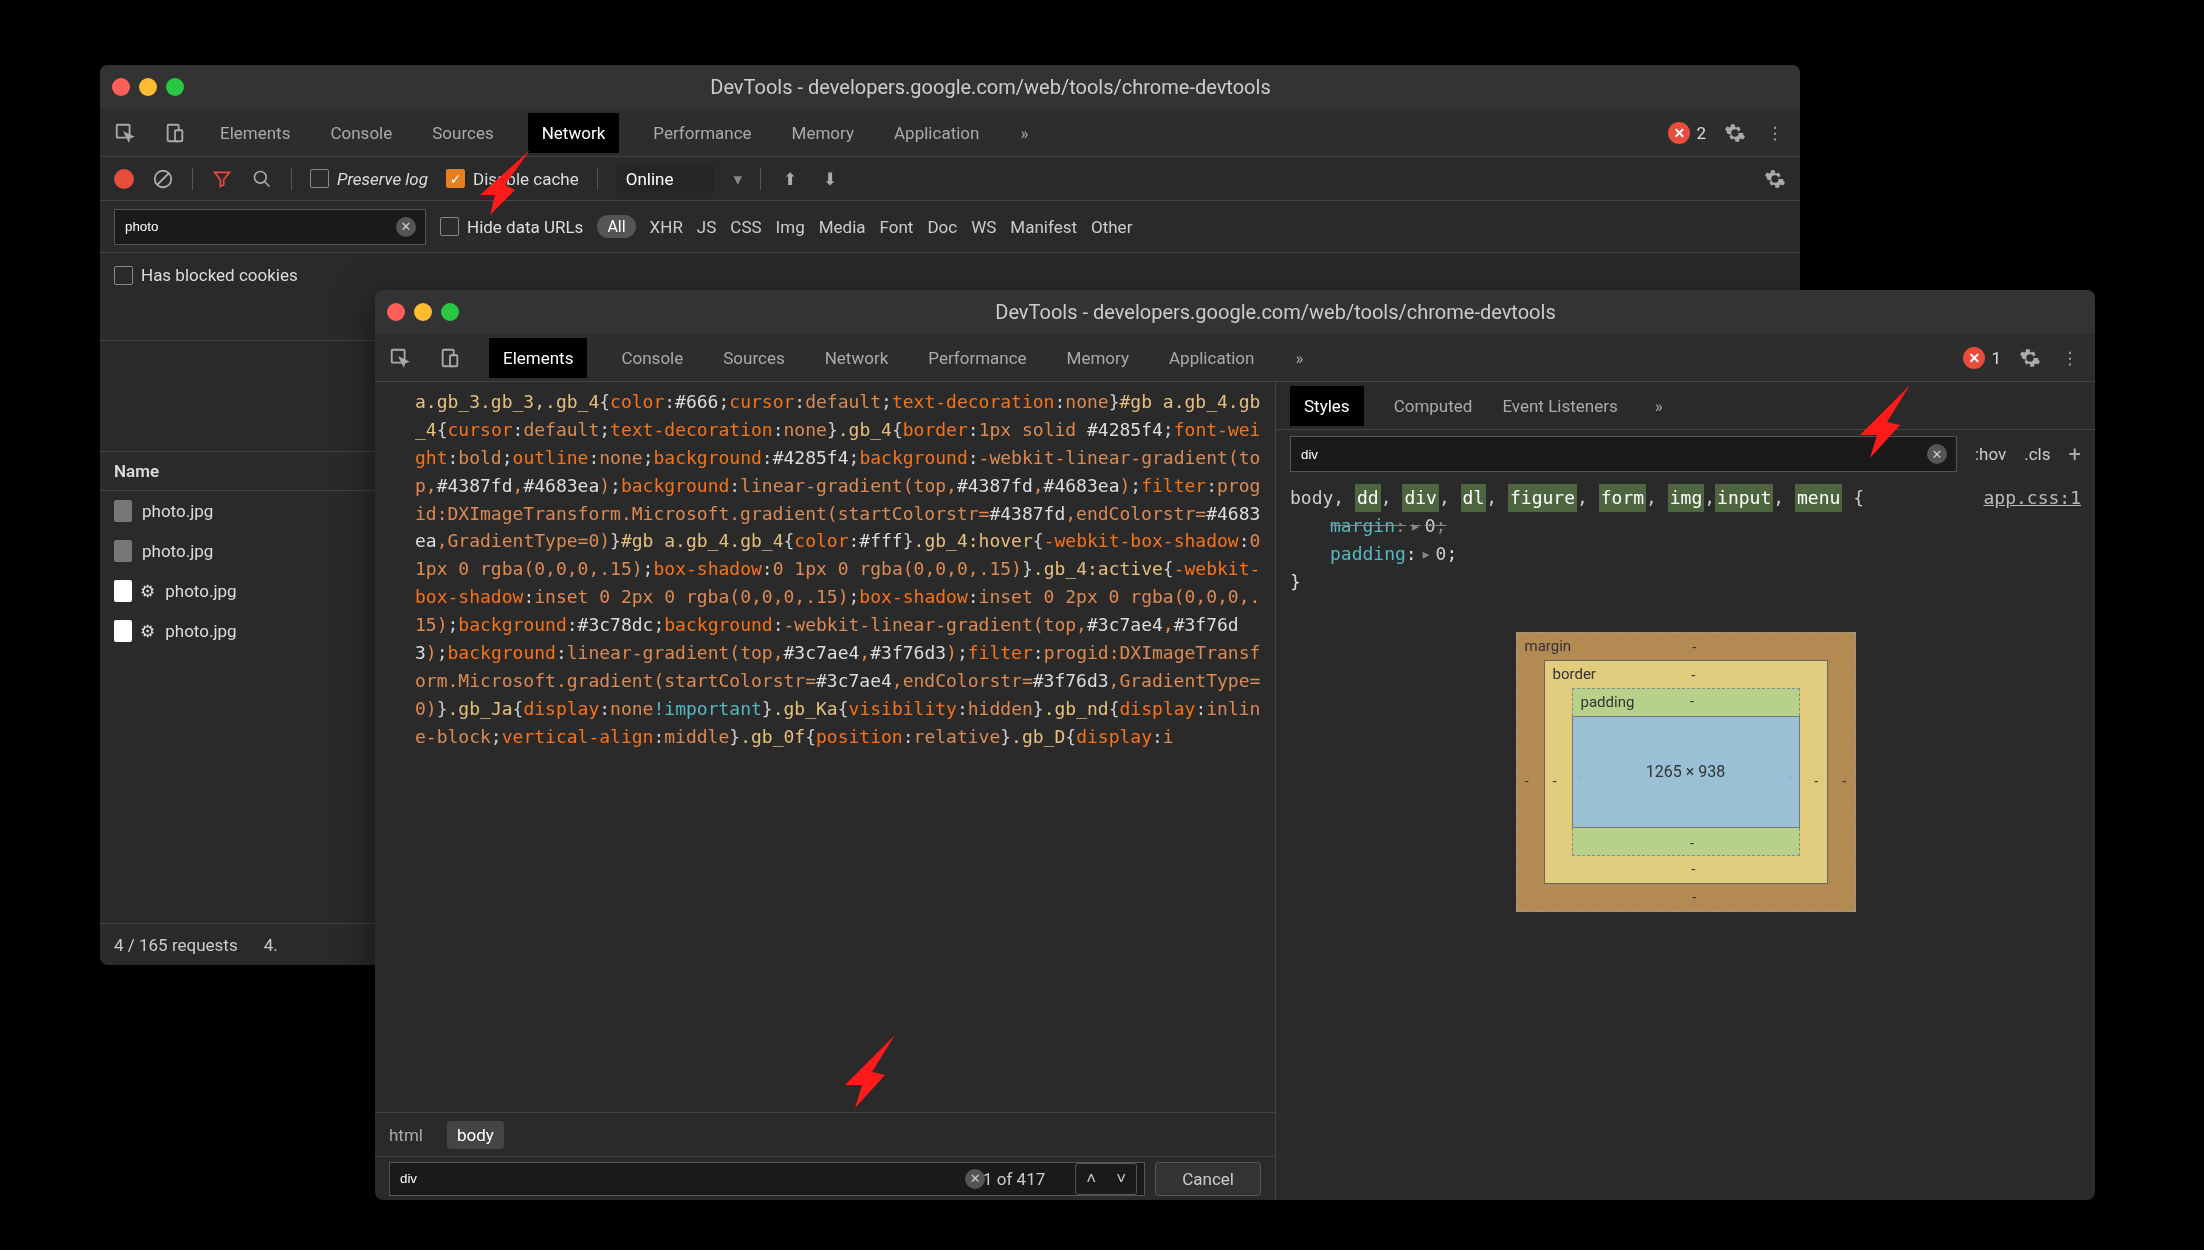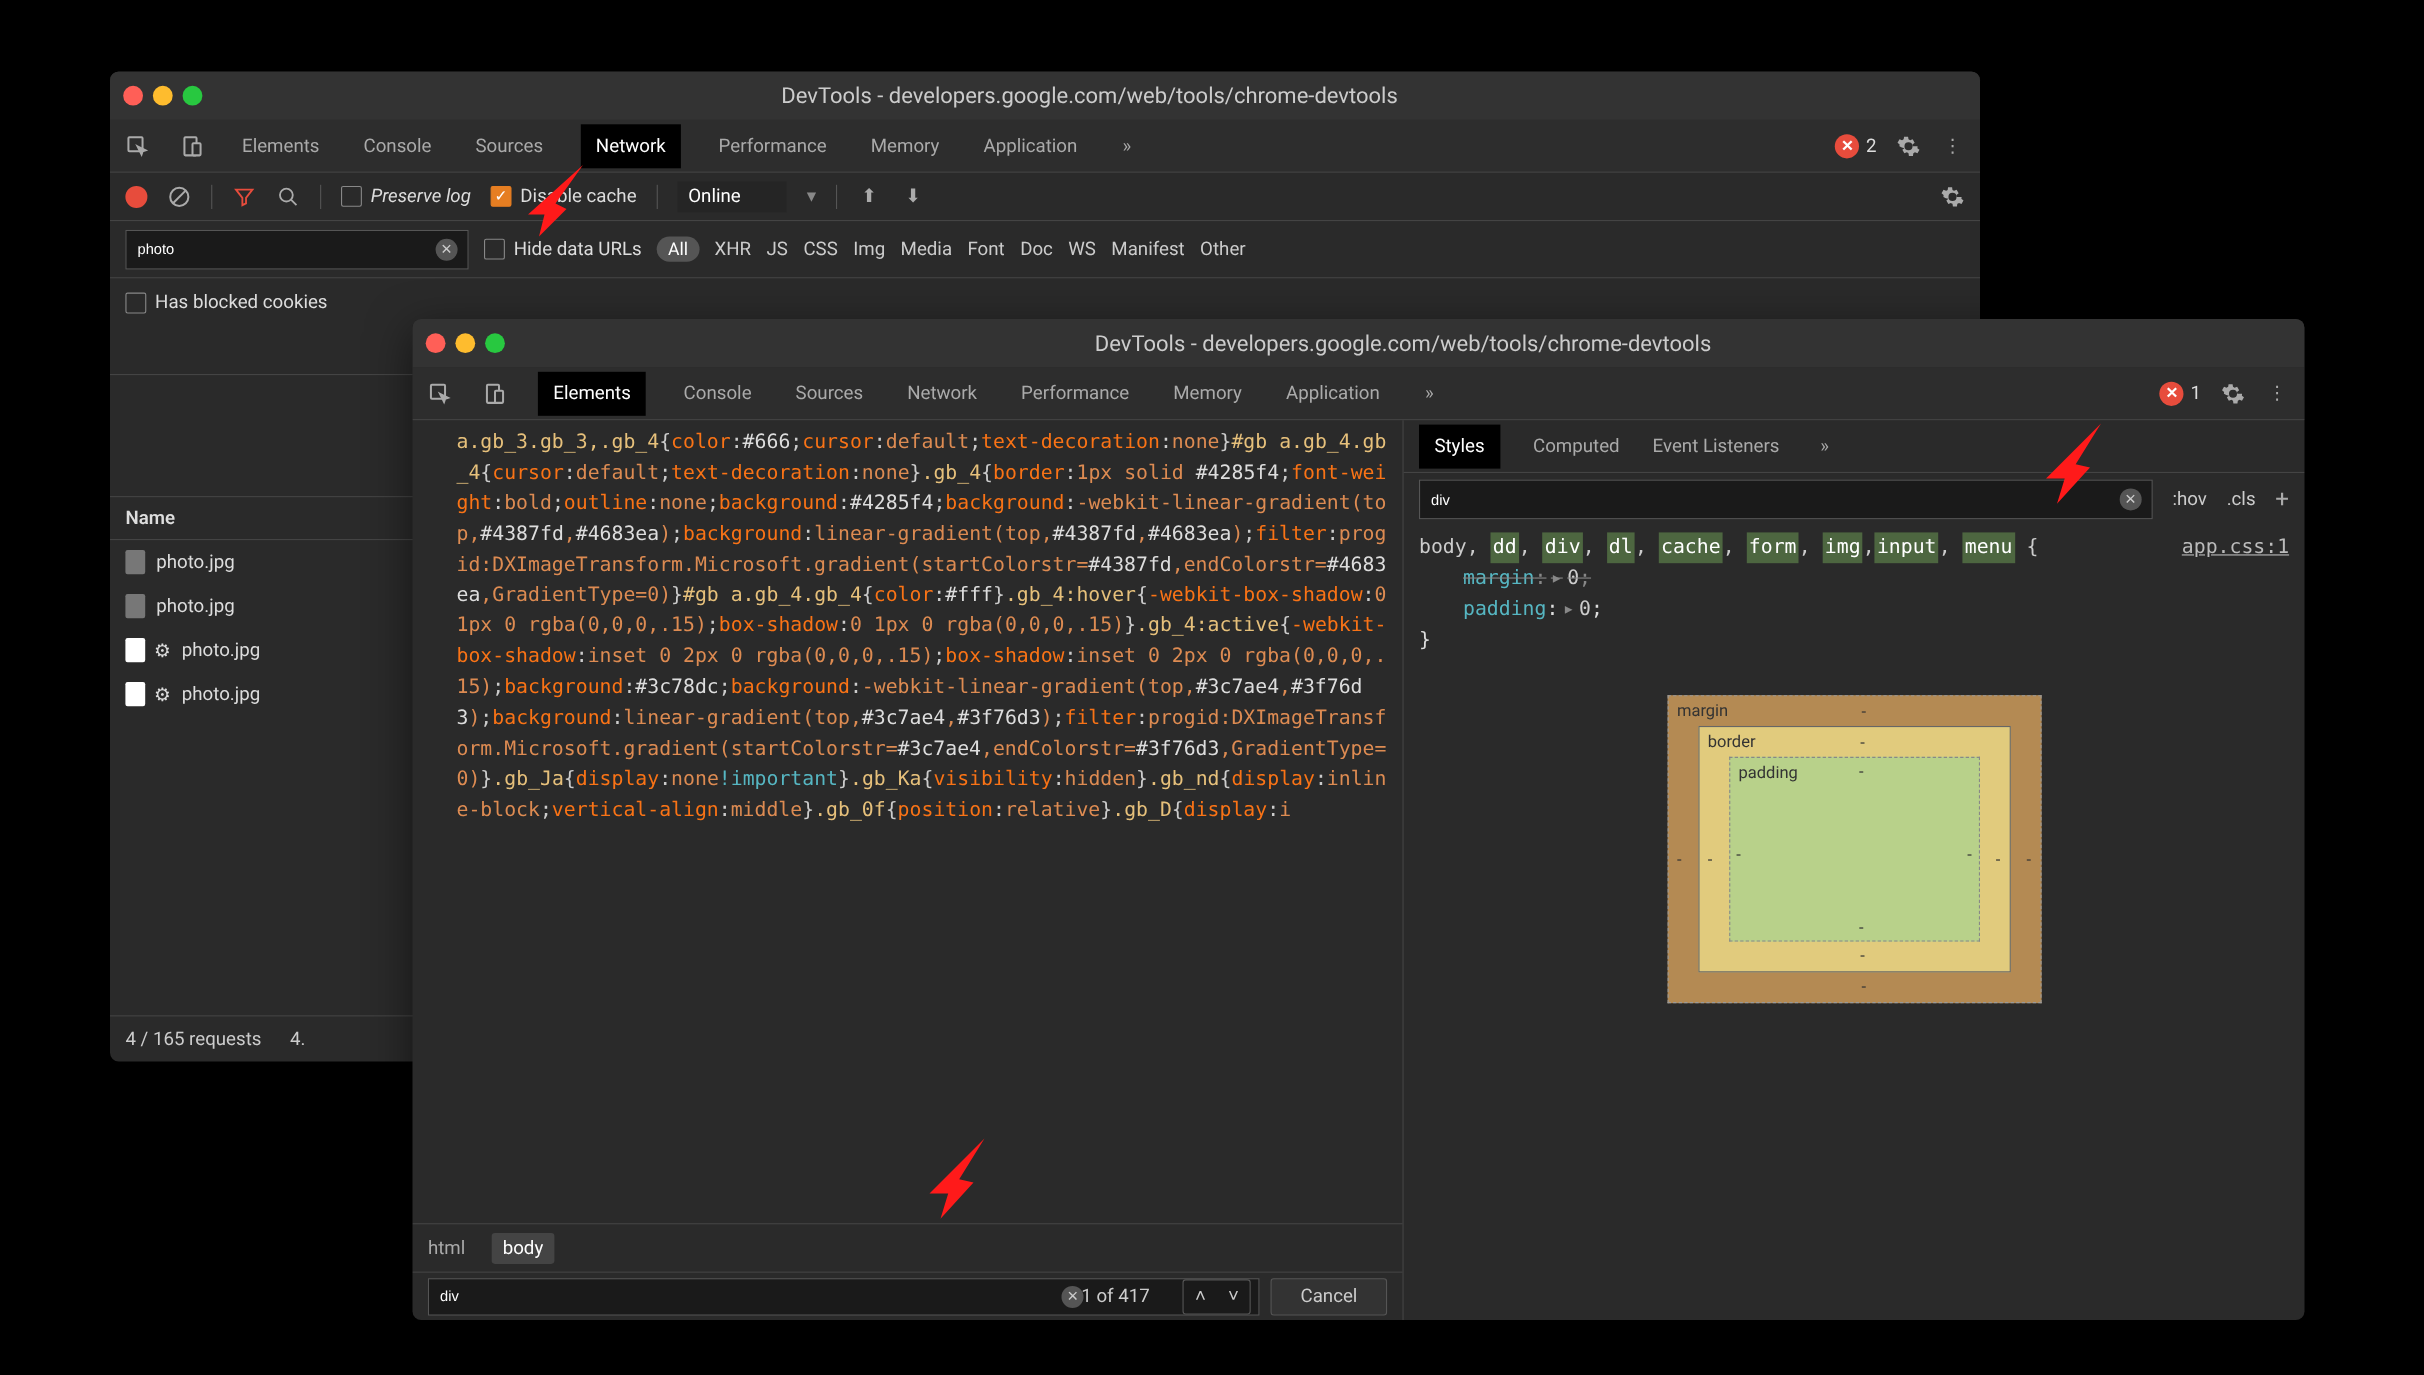--- a/index.html
+++ b/index.html
@@ -395,21 +395,21 @@
       <div class="css-rule">
         <span class="rule-src">app.css:1</span>
         <div class="selector">
           <span>body,&nbsp;</span>
             <span class="sel-hl">dd</span>
             <span>,&nbsp;</span>
             <span class="sel-hl">div</span>
             <span>,&nbsp;</span>
             <span class="sel-hl">dl</span>
             <span>,&nbsp;</span>
-            <span class="sel-hl">cache</span>
+            <span class="sel-hl">figure</span>
             <span>,&nbsp;</span>
             <span class="sel-hl">form</span>
             <span>,&nbsp;</span>
             <span class="sel-hl">img</span>
             <span>,</span>
             <br>
           <span class="sel-hl">input</span>
             <span>,&nbsp;</span>
             <span class="sel-hl">menu</span>
             <span>&nbsp;{</span>
@@ -438,20 +438,21 @@
           <span class="bm-dash" style="left:8px;top:50%;">-</span>
           <span class="bm-dash" style="right:8px;top:50%;">-</span>
         </div>
         <div class="bm-padding">
           <span class="bm-label">padding</span>
           <span class="bm-dash" style="top:3px;left:52%;">-</span>
           <span class="bm-dash" style="bottom:3px;left:52%;">-</span>
           <span class="bm-dash" style="left:6px;top:48%;">-</span>
           <span class="bm-dash" style="right:6px;top:48%;">-</span>
         </div>
+        <div class="bm-content">1265 × 938</div>
       </div>
     </div>
   </div>
 </div>
 
 <svg class="red-arrow" style="left:460px;top:140px;" width="80" height="80">
   <path d="M70 10 L20 55 L35 55 L30 75 L55 50 L45 45 Z" fill="#ff1a1a"></path>
 </svg>
 <svg class="red-arrow" style="left:830px;top:1030px;" width="80" height="80">
   <path d="M65 5 L15 55 L32 55 L25 78 L55 45 L42 42 Z" fill="#ff1a1a"></path>

